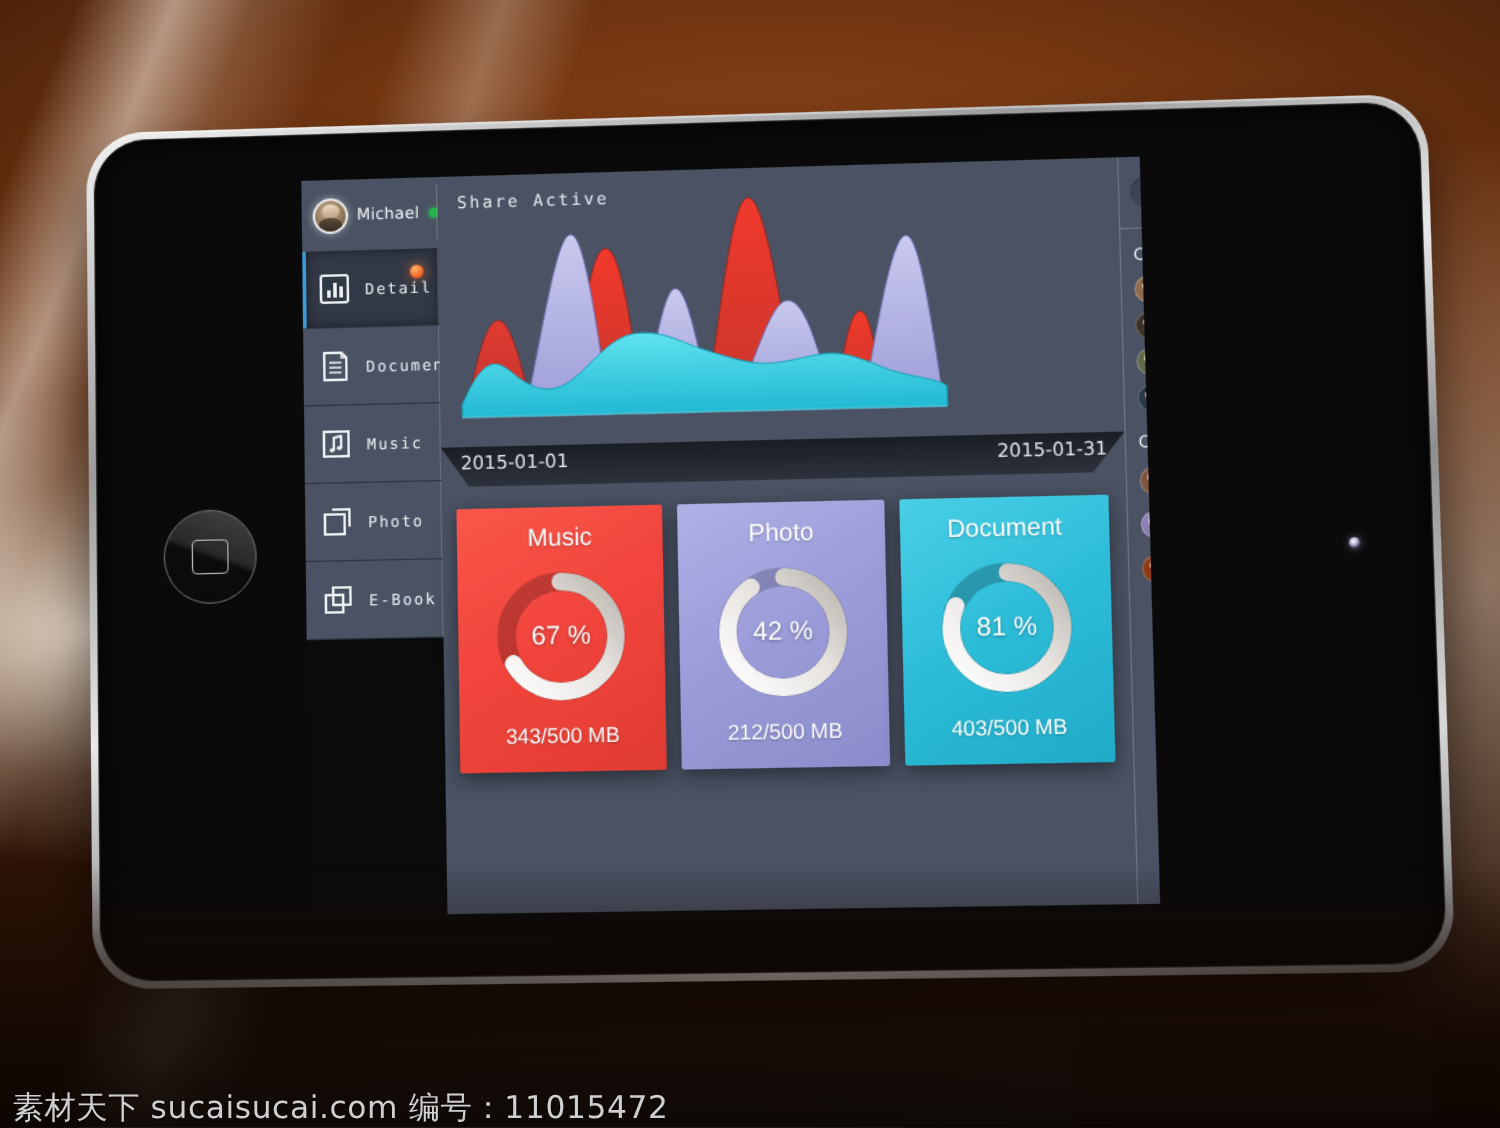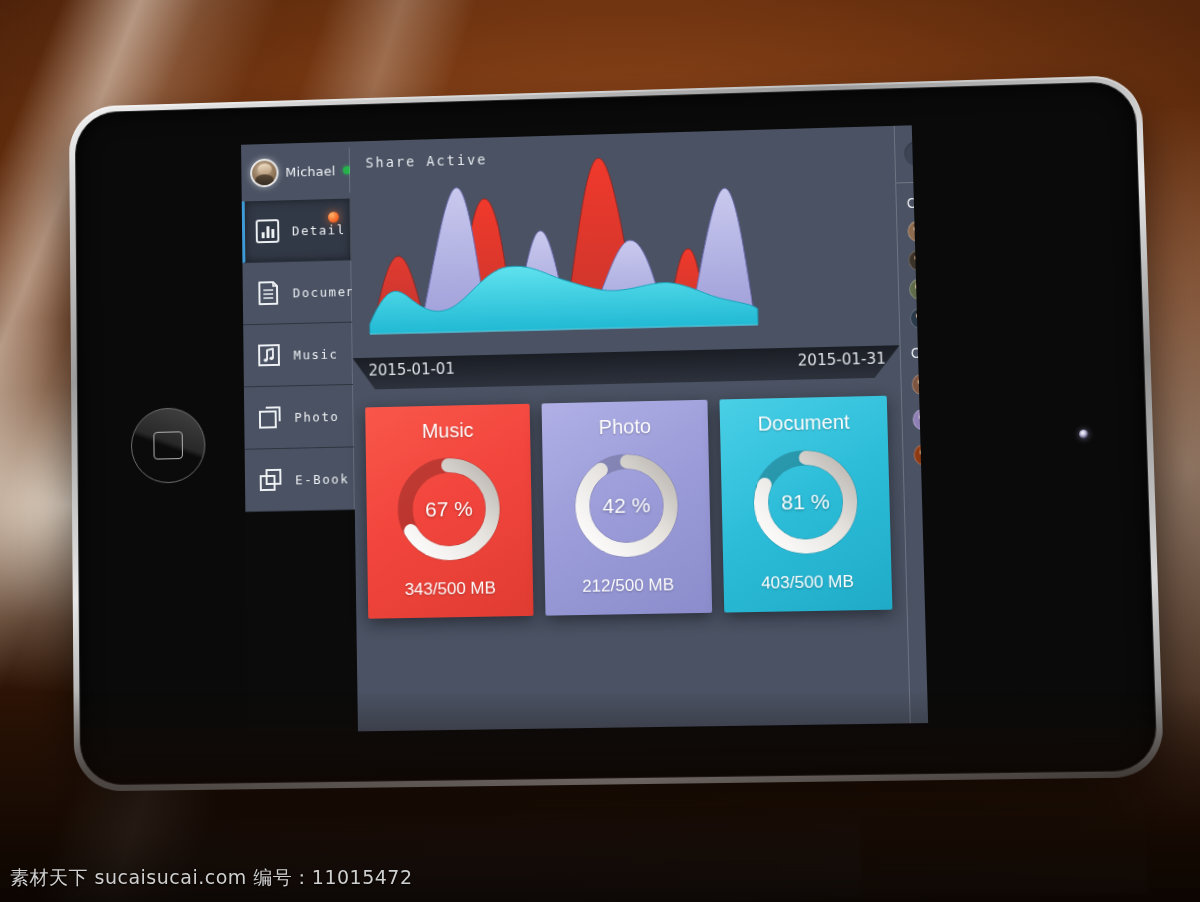--- a/index.html
+++ b/index.html
@@ -303,22 +303,22 @@
     opacity: 0.65;
     pointer-events: none;
   }
   #reflection-screen {
     position: absolute; left: 106px; top: 0; width: 690px; height: 86px;
     background: linear-gradient(180deg, rgba(74,82,99,0.55) 0%, rgba(30,34,42,0.10) 100%);
   }
 
   
   #watermark {
-    position: absolute; left: 10px; bottom: 11px;
-    color: #cfcfcf; font-size: 19px;
+    position: absolute; left: 10px; bottom: 0;
+    color: #cfcfcf; font-size: 25px;
     font-family: "DejaVu Sans", sans-serif;
     text-shadow: 0 1px 2px rgba(0,0,0,0.8);
     letter-spacing: 0.5px;
     z-index: 50;
   }
 </style>
 </head>
 <body>
 
 <div id="scene">

